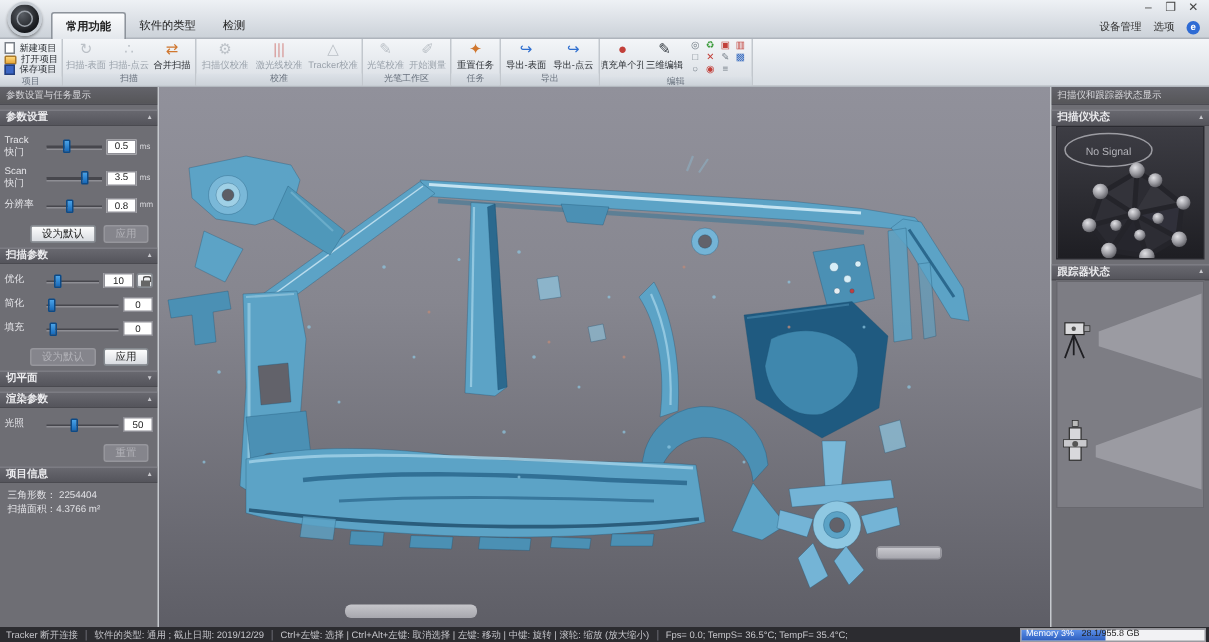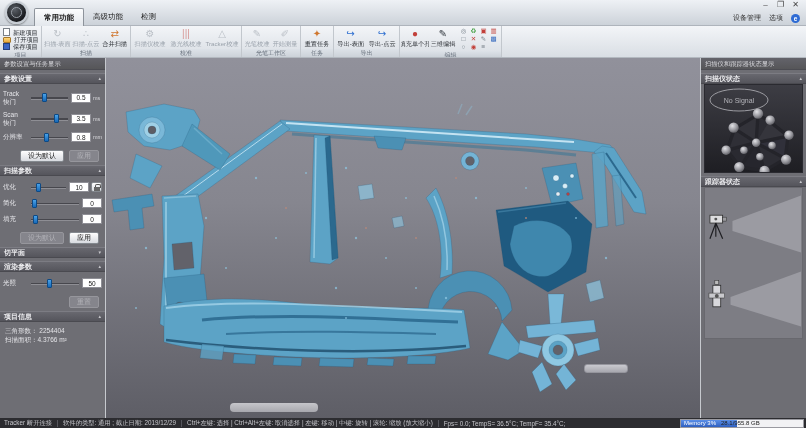--- a/index.html
+++ b/index.html
@@ -81,21 +81,21 @@
 </style>
 </head>
 <body>
 
 <div class="app">
 
   <div class="titlebar">
     <div class="logo"></div>
     <div class="tabs">
       <span class="tab active">常用功能</span>
-      <span class="tab">高级功能</span>
+      <span class="tab">软件的类型</span>
       <span class="tab">检测</span>
     </div>
     <div class="winctl">
       <span>–</span>
       <span>❐</span>
       <span>✕</span>
     </div>
     <div class="topmenus">
       <span>设备管理</span>
       <span>选项</span>

